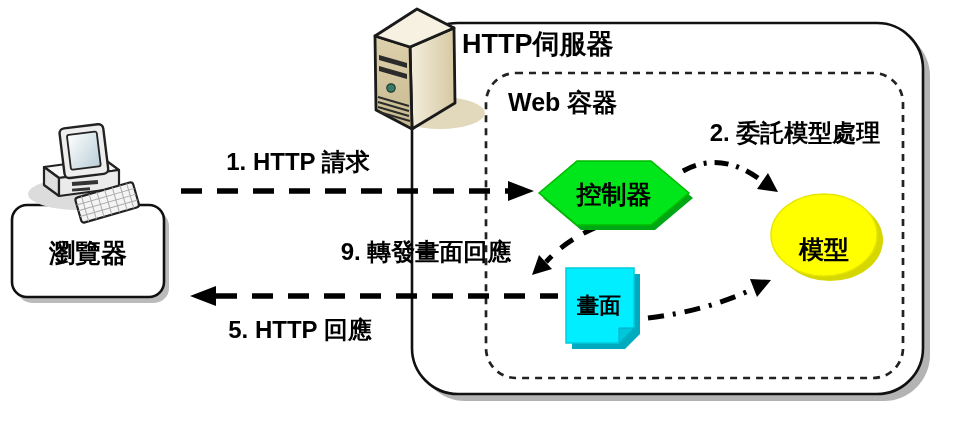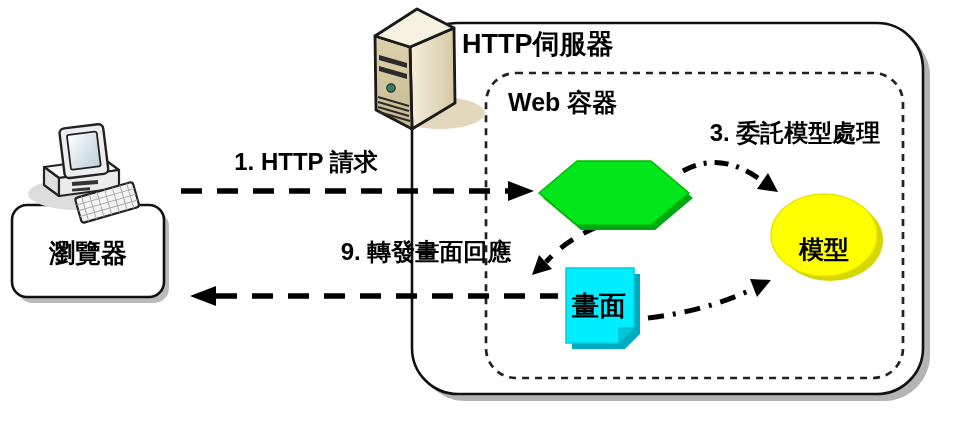--- a/index.html
+++ b/index.html
@@ -128,25 +128,27 @@
       </g>
     </g>
   </svg>
 
   <div class="label" style="left:462px;top:31px;font-size:27px;">HTTP伺服器</div>
 
   <div class="label" style="left:508px;top:90px;font-size:25px;">Web 容器</div>
 
   <div class="label center" style="left:88px;top:253px;font-size:26px;">瀏覽器</div>
 
+  <div class="label center" style="left:614px;top:194px;font-size:25px;">控制器</div>
 
   <div class="label center" style="left:824px;top:235px;font-size:25px;margin-top:14px;">模型</div>
 
-  <div class="label center" style="left:599px;top:306px;font-size:27px;">畫面</div>
+  <div class="label center" style="left:599px;top:306px;font-size:22px;">畫面</div>
 
-  <div class="label center" style="left:298px;top:162px;font-size:24px;margin-left:8px;">1. HTTP 請求</div>
+  <div class="label center" style="left:298px;top:162px;font-size:24px;">1. HTTP 請求</div>
 
-  <div class="label center" style="left:795px;top:133px;font-size:24px;">3. 委託模型處理</div>
+  <div class="label center" style="left:795px;top:133px;font-size:24px;">2. 委託模型處理</div>
 
   <div class="label center" style="left:426px;top:252px;font-size:24px;">9. 轉發畫面回應</div>
 
 
+  <div class="label center" style="left:300px;top:330px;font-size:24px;">5. HTTP 回應</div>
 </div>
 
 </body></html>

